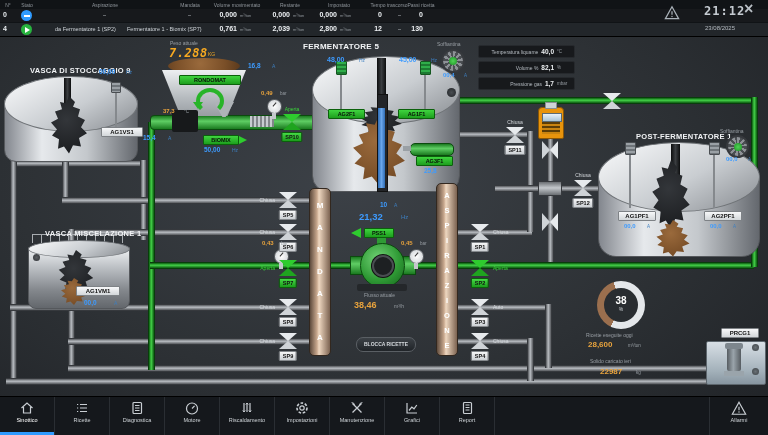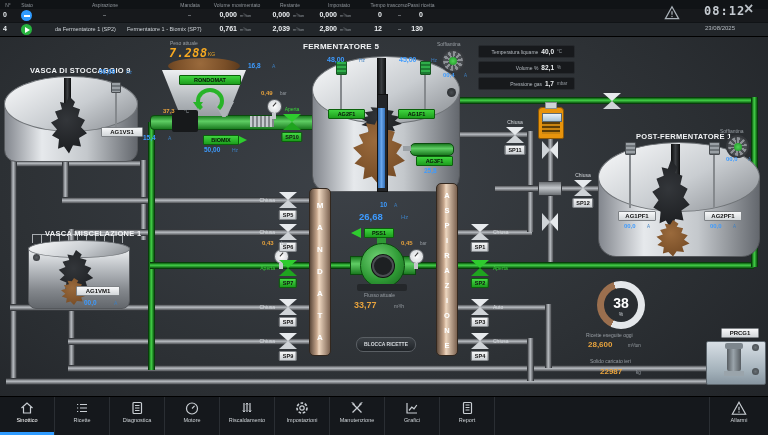--- a/index.html
+++ b/index.html
@@ -70,21 +70,21 @@
   
   .manifold{position:absolute;width:22px;border-radius:5px;background:linear-gradient(90deg,#5e4b3d,#c8a88e 35%,#eed7c0 45%,#7c6351);border:1px solid #33281f;color:#fff;font-weight:bold;text-align:center;white-space:pre-line;z-index:5;}
   
   .pgauge{position:absolute;width:13px;height:13px;border-radius:50%;background:radial-gradient(#ffffff,#c9cdd1);border:1px solid #5f6periodic367;border:1px solid #5f6367;z-index:6;}
   .pgauge::before{content:"";position:absolute;left:6px;top:2px;width:1px;height:5px;background:#333;transform:rotate(40deg);}
   .pgauge::after{content:"";position:absolute;left:4px;top:13px;width:4px;height:6px;background:#c3c7cb;}
   .btn{position:absolute;background:linear-gradient(#3c4146,#202428);border:1px solid #5a5f64;border-radius:7px;color:#d6dade;font-size:5px;font-weight:bold;text-align:center;line-height:12px;z-index:8;}
   
   #donut{position:absolute;left:597px;top:281px;width:48px;height:48px;border-radius:50%;background:conic-gradient(from 205deg,#9b6f4e 0 137deg,#e4e7ea 137deg 360deg);z-index:7;}
   #donut .hole{position:absolute;left:7px;top:7px;width:34px;height:34px;border-radius:50%;background:#292d31;text-align:center;}
-  #donut .pct{font-size:14px;font-weight:bold;color:#fff;display:block;margin-top:7px;}
+  #donut .pct{font-size:10px;font-weight:bold;color:#fff;display:block;margin-top:7px;}
   #donut .pu{font-size:5px;color:#cfd3d7;display:block;margin-top:0px;}
   
   #nav{position:absolute;left:0;top:396px;width:768px;height:39px;background:#15181c;border-top:1px solid #000;z-index:20;}
   .tab{position:absolute;top:0;width:55px;height:39px;border-right:1px solid #2a2e33;text-align:center;box-sizing:border-box;}
   .tab .ti{display:block;margin:3px auto 0;width:16px;height:16px;}
   .tab .tl{display:block;font-size:5.5px;color:#cfd4d8;margin-top:1px;}
   .tab.active .tl{color:#fff;}
   .tab.active::after{content:"";position:absolute;left:0;bottom:0;width:100%;height:4px;background:#2f9bff;}
   
   .feed-hopper{position:absolute;left:162px;top:70px;width:84px;height:46px;background:linear-gradient(180deg,#edeff1,#b6bbbf 60%,#989da2);clip-path:polygon(0 0,100% 0,78% 100%,22% 100%);z-index:3;border:0;}
@@ -139,21 +139,21 @@
       <span class="tb-val" style="left:362px;width:20px">12</span>
       <span class="tb-cell" style="left:398px">–</span>
       <span class="tb-val" style="left:403px;width:20px">130</span>
     </div>
 
     <svg style="position:absolute;left:664px;top:5px" width="16" height="15" viewBox="0 0 18 17">
         <path d="M9 2l7.5 13.5h-15z" fill="none" stroke="#aab2b9" stroke-width="1.4"></path>
         <path d="M9 7v4" stroke="#aab2b9" stroke-width="1.4"></path>
         <circle cx="9" cy="13" r=".8" fill="#aab2b9"></circle>
       </svg>
-    <span id="clock">08:12</span>
+    <span id="clock">21:12</span>
     <span id="close-x">×</span>
     <span id="date">23/08/2025</span>
   </div>
 
   <div class="ph" style="left:10px;top:160px;width:130px"></div>
   <div class="pv" style="left:10px;top:160px;height:222px"></div>
   <div class="pv" style="left:140px;top:160px;height:80px"></div>
   <div class="pv" style="left:62px;top:160px;height:40px"></div>
   <div class="ph" style="left:62px;top:197px;width:247px"></div>
   <div class="ph" style="left:68px;top:229px;width:241px"></div>
@@ -316,38 +316,38 @@
 R
 A
 Z
 I
 O
 N
 E</div>
 
   <span class="lbl blue" style="left:380px;top:201px;font-size:6.5px">10</span>
   <span class="lbl blue-u" style="left:394px;top:202px;font-size:5px">A</span>
-  <span class="lbl blue" style="left:359px;top:211px;font-size:9.5px">26,68</span>
+  <span class="lbl blue" style="left:359px;top:211px;font-size:9.5px">21,32</span>
   <span class="lbl blue-u" style="left:401px;top:214px;font-size:6px">Hz</span>
   <div class="abs" style="left:351px;top:228px;border-right:10px solid #2ecc2e;border-top:5px solid transparent;border-bottom:5px solid transparent;z-index:7"></div>
   <div class="glabel" style="left:364px;top:228px;width:28px">PSS1</div>
   <span class="lbl orange" style="left:262px;top:240px;font-size:6px">0,43</span>
   <span class="lbl dim" style="left:281px;top:241px;font-size:4.5px">bar</span>
   <div class="pgauge" style="left:274px;top:249px"></div>
   <span class="lbl orange" style="left:401px;top:240px;font-size:6px">0,45</span>
   <span class="lbl dim" style="left:420px;top:241px;font-size:4.5px">bar</span>
   <div class="pgauge" style="left:409px;top:249px"></div>
   <div class="abs" style="left:377px;top:236px;width:9px;height:9px;background:#2f9a35;z-index:5"></div>
   <div class="abs" style="left:350px;top:256px;width:11px;height:17px;background:linear-gradient(180deg,#1b7a20,#5fce64 40%,#1b7a20);border:1px solid #0b4a0e;z-index:5"></div>
   <div class="abs" style="left:403px;top:256px;width:11px;height:17px;background:linear-gradient(180deg,#1b7a20,#5fce64 40%,#1b7a20);border:1px solid #0b4a0e;z-index:5"></div>
   <div class="abs" style="left:360px;top:243px;width:43px;height:43px;border-radius:50%;background:radial-gradient(circle at 40% 35%, #72d276, #2f9a35 55%, #15621b);border:1px solid #0b4a0e;z-index:6"></div>
   <div class="abs" style="left:372px;top:255px;width:18px;height:18px;border-radius:50%;background:#1d2022;border:2px solid #4a4e52;box-shadow:0 0 0 1px #111;z-index:7"></div>
   <div class="abs" style="left:357px;top:284px;width:50px;height:7px;background:#24272a;border-radius:2px;z-index:6"></div>
   <span class="lbl dim" style="left:364px;top:292px;font-size:5px">Flusso attuale</span>
-  <span class="lbl orange" style="left:354px;top:300px;font-size:9px">33,77</span>
+  <span class="lbl orange" style="left:354px;top:300px;font-size:9px">38,46</span>
   <span class="lbl dim" style="left:394px;top:303px;font-size:5px">m³/h</span>
   <div class="btn" style="left:356px;top:337px;width:58px;height:13px">BLOCCA RICETTE</div>
 
   <div id="donut">
     <div class="hole">
       <span class="pct">38</span>
       <span class="pu">%</span>
     </div>
   </div>
   <span class="lbl dim" style="left:586px;top:332px;font-size:5px">Ricette eseguite oggi</span>

